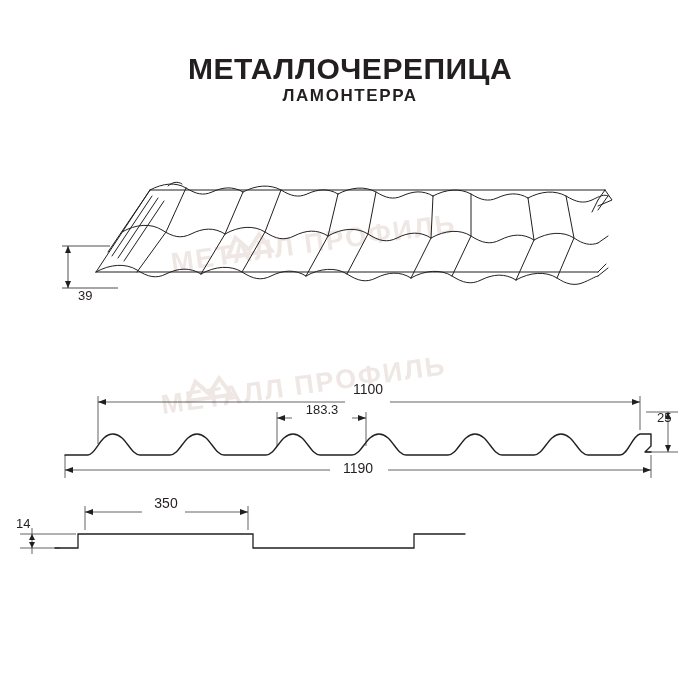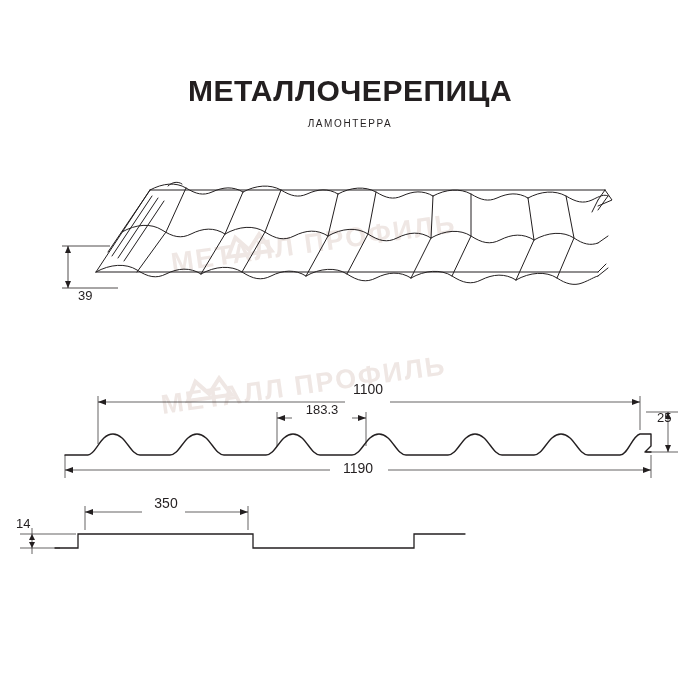--- a/index.html
+++ b/index.html
@@ -16,36 +16,35 @@
     overflow: hidden;
   }
   .page {
     position: relative;
     width: 700px;
     height: 700px;
   }
   .title-block {
     position: absolute;
     left: 0;
-    top: 74px;
+    top: 52px;
     width: 700px;
     text-align: center;
   }
   .main-title {
     font-size: 30px;
     font-weight: bold;
     letter-spacing: 0.5px;
     line-height: 34px;
     margin: 0;
   }
   .sub-title {
-    font-size: 10px;
-    font-weight: normal;
+    font-size: 17px;
+    font-weight: bold;
     letter-spacing: 1.6px;
-    margin-top: 10px;
   }
   .drawing {
     position: absolute;
     left: 0;
     top: 0;
     width: 700px;
     height: 700px;
   }
   .wm {
     position: absolute;

